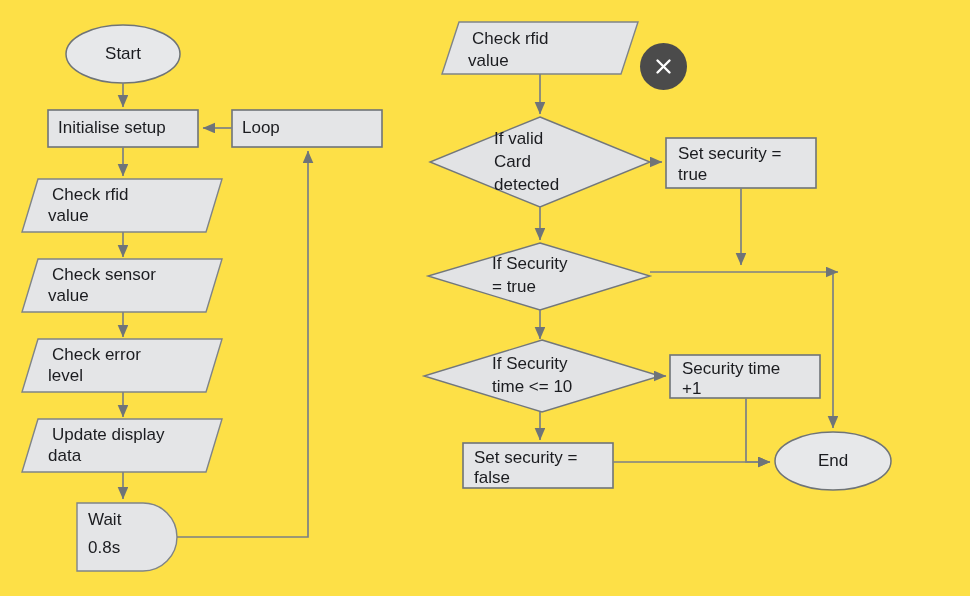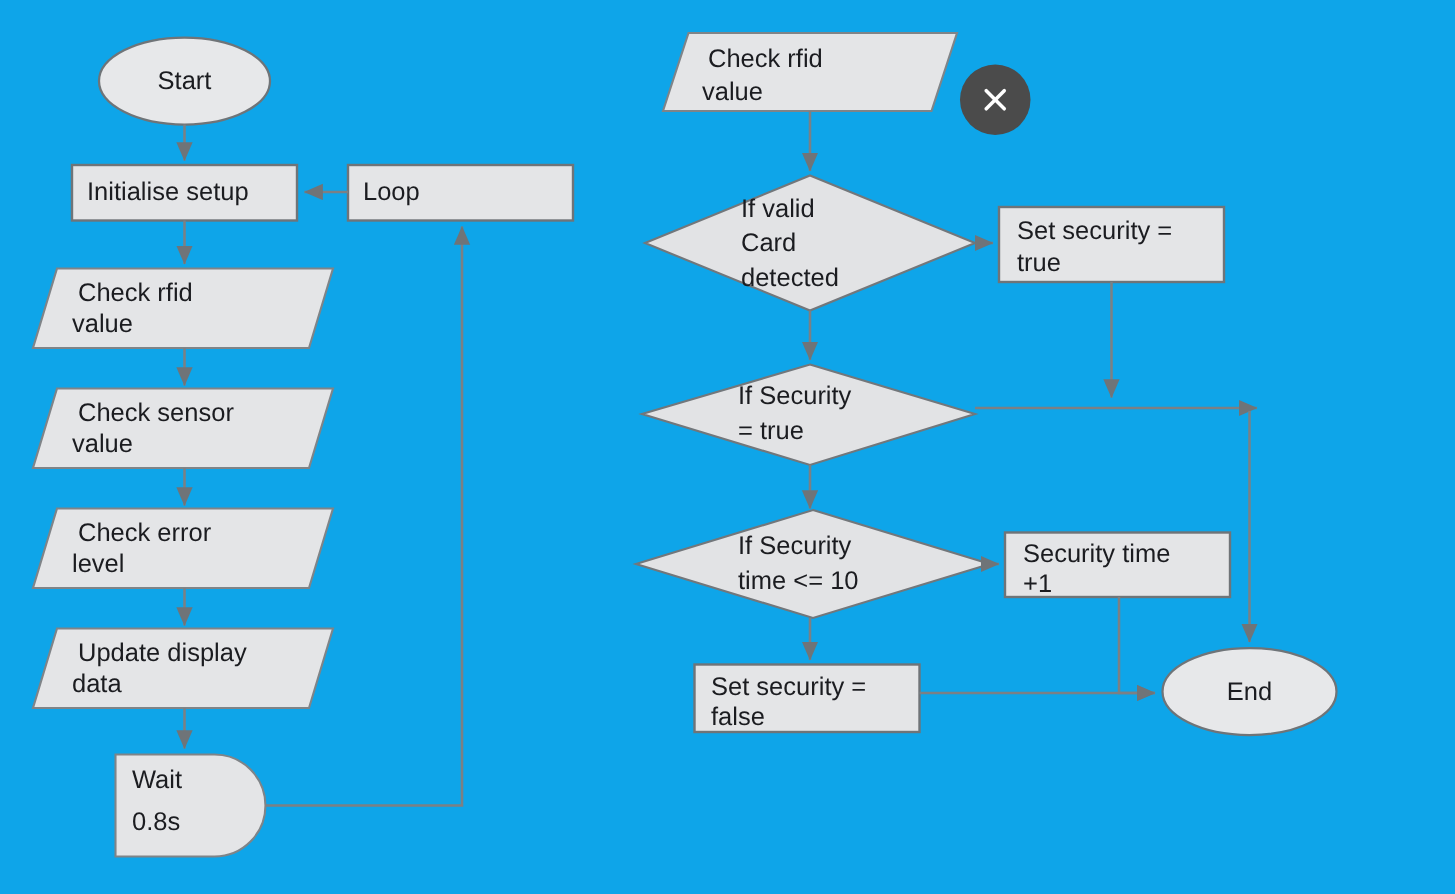--- a/index.html
+++ b/index.html
@@ -10,21 +10,21 @@
   body {
     width: 970px;
     height: 596px;
     font-family: "Liberation Sans", sans-serif;
     overflow: hidden;
   }
   #canvas {
     position: relative;
     width: 970px;
     height: 596px;
-    background: #0ea5e9;
+    background: #fde047;
   }
   svg.flow {
     position: absolute;
     left: 0;
     top: 0;
     width: 970px;
     height: 596px;
   }
   .shape-fill {
     fill: #e4e5e7;

